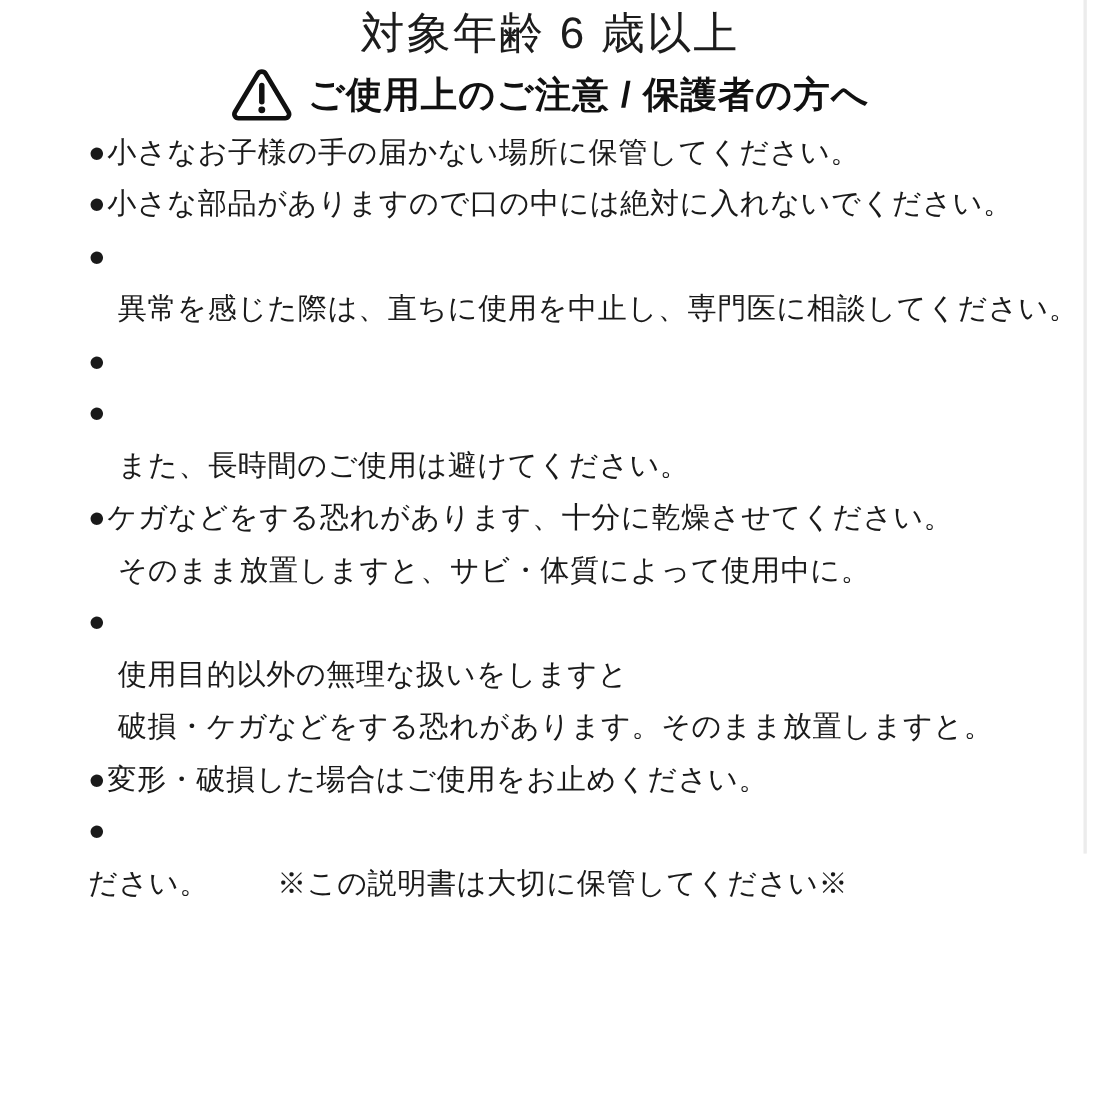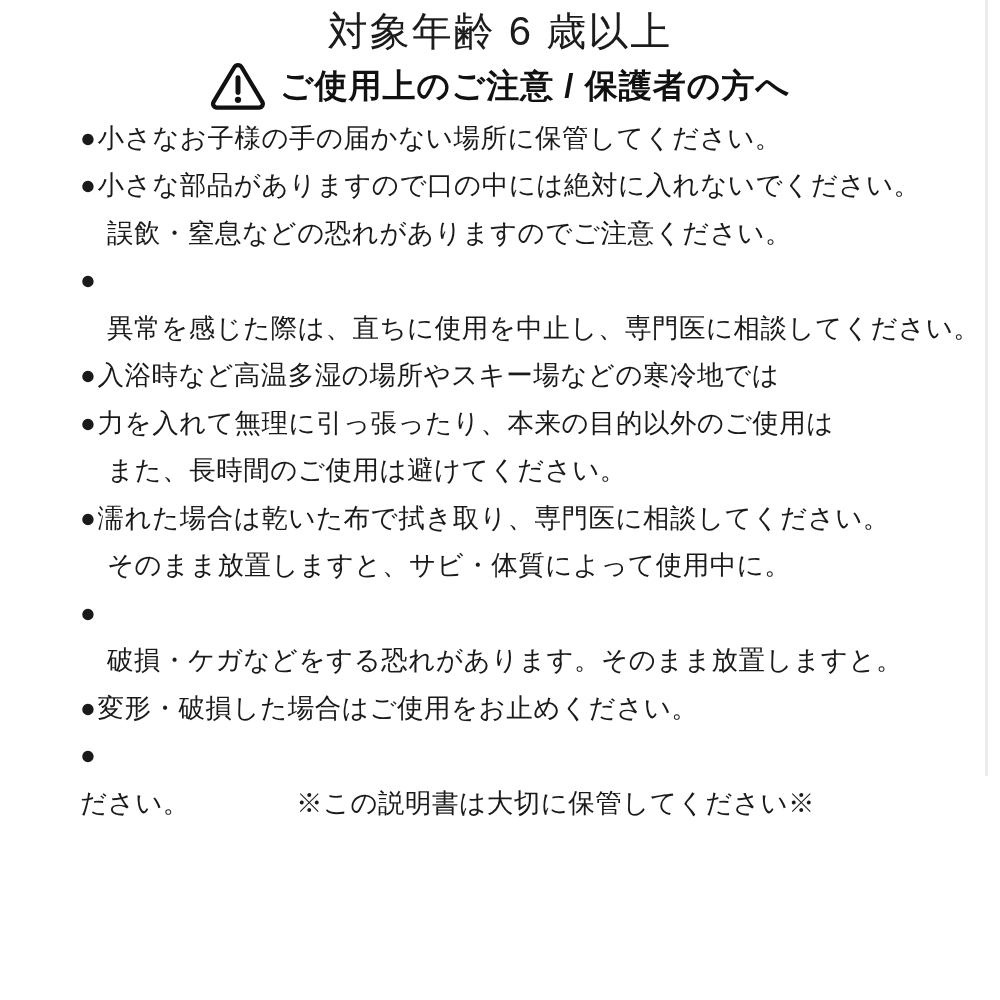--- a/index.html
+++ b/index.html
@@ -64,21 +64,21 @@
   }
   .row .bullet{
     margin-right:1px;
     font-size:26.5px;
     line-height:1;
   }
   .row.cont{
     padding-left:27px;
   }
   .row .footnote{
-    margin-left:106px;
+    margin-left:62px;
   }
 </style>
 </head>
 <body>
 
 <div class="sheet">
 
   <div class="title">対象年齢 6 歳以上</div>
 
   <div class="heading">
@@ -92,49 +92,47 @@
 
   <div class="list" id="lines">
       <div class="row bullet">
         <span class="bullet">●</span>
         <span class="line-text">小さなお子様の手の届かない場所に保管してください。</span>
       </div>
       <div class="row bullet">
         <span class="bullet">●</span>
         <span class="line-text">小さな部品がありますので口の中には絶対に入れないでください。</span>
       </div>
-      <div class="row cont">
-        <span class="line-text">誤飲・窒息などの恐れがありますのでご注意ください。</span>
-      </div>
       <div class="row bullet">
         <span class="bullet">●</span>
       </div>
       <div class="row cont">
         <span class="line-text">異常を感じた際は、直ちに使用を中止し、専門医に相談してください。</span>
       </div>
       <div class="row bullet">
         <span class="bullet">●</span>
-        <span class="line-text">入浴時など高温多湿の場所やスキー場などの寒冷地では</span>
       </div>
       <div class="row bullet">
         <span class="bullet">●</span>
-        <span class="line-text">力を入れて無理に引っ張ったり、本来の目的以外のご使用は</span>
       </div>
       <div class="row cont">
         <span class="line-text">また、長時間のご使用は避けてください。</span>
       </div>
       <div class="row bullet">
         <span class="bullet">●</span>
-        <span class="line-text">濡れた場合は乾いた布で拭き取り、専門医に相談してください。</span>
+        <span class="line-text">ケガなどをする恐れがあります、十分に乾燥させてください。</span>
       </div>
       <div class="row cont">
         <span class="line-text">そのまま放置しますと、サビ・体質によって使用中に。</span>
       </div>
       <div class="row bullet">
         <span class="bullet">●</span>
+      </div>
+      <div class="row cont">
+        <span class="line-text">使用目的以外の無理な扱いをしますと</span>
       </div>
       <div class="row cont">
         <span class="line-text">破損・ケガなどをする恐れがあります。そのまま放置しますと。</span>
       </div>
       <div class="row bullet">
         <span class="bullet">●</span>
         <span class="line-text">変形・破損した場合はご使用をお止めください。</span>
       </div>
       <div class="row bullet">
         <span class="bullet">●</span>

